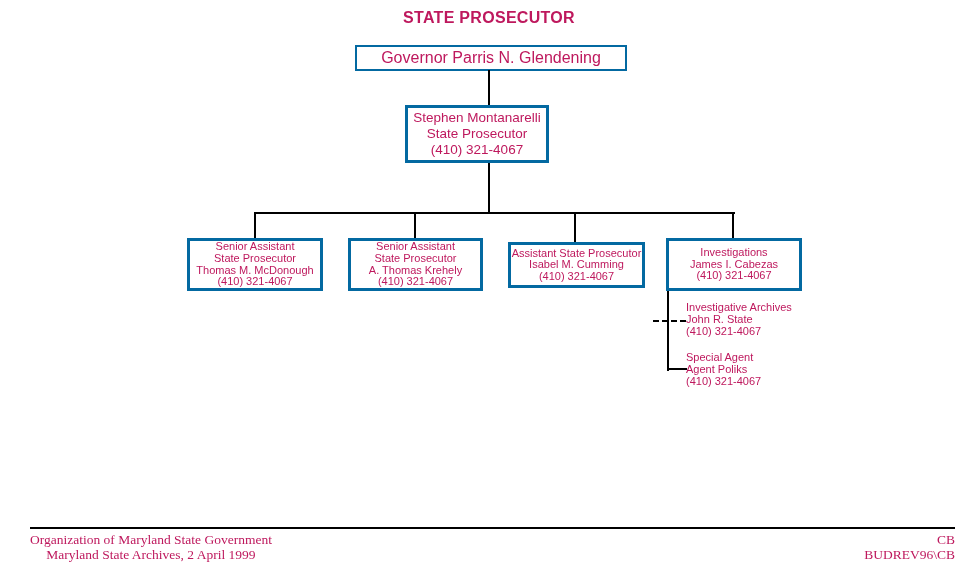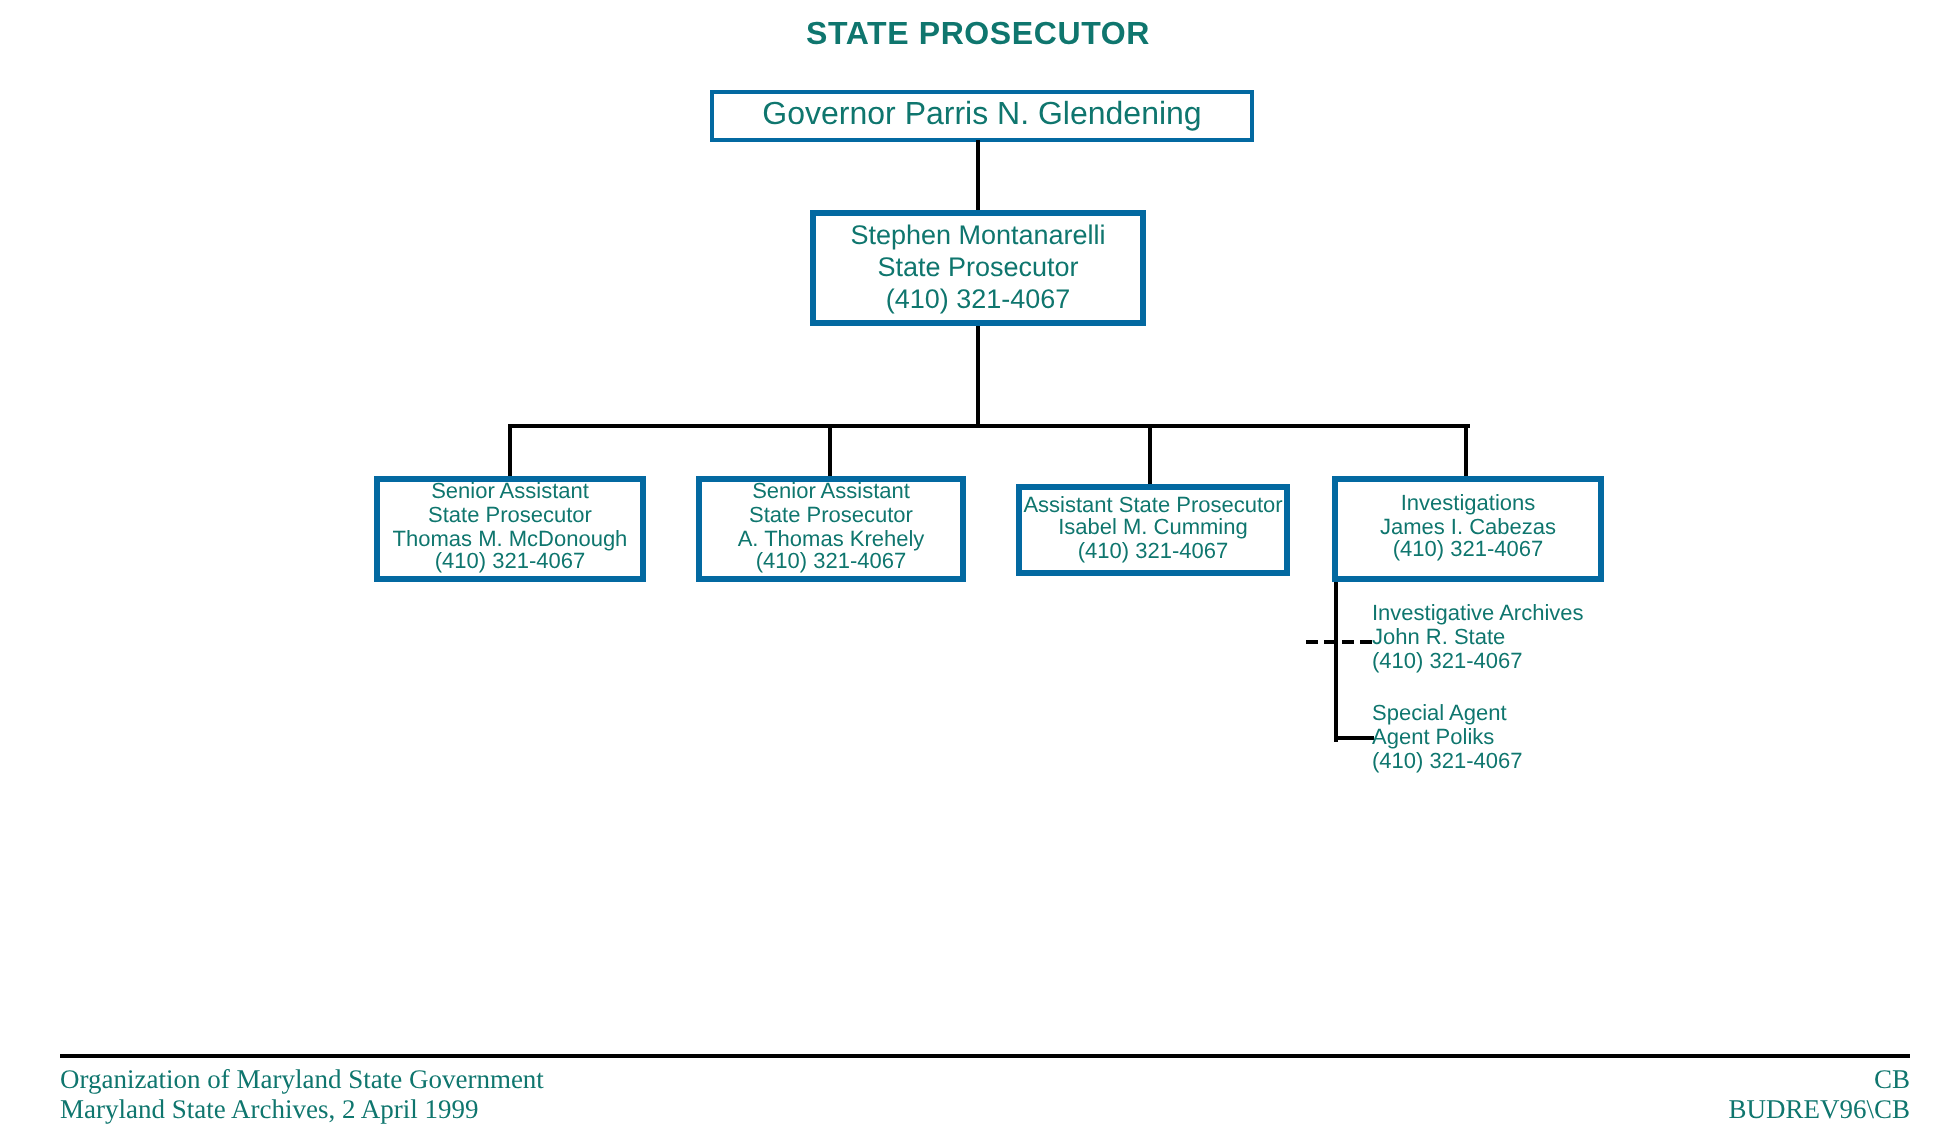--- a/index.html
+++ b/index.html
@@ -1,21 +1,21 @@
 <!DOCTYPE html>
 <html><head>
 <meta charset="utf-8">
 <style>
   html, body { margin: 0; padding: 0; background: #ffffff; }
   .page {
     position: relative;
     width: 978px;
     height: 573px;
     background: #ffffff;
-    color: #0f766e;
+    color: #be185d;
     font-family: "Liberation Sans", sans-serif;
     overflow: hidden;
   }
   .title {
     position: absolute;
     left: 0; right: 0; top: 9px;
     text-align: center;
     font-size: 16px;
     font-weight: bold;
     letter-spacing: 0.3px;
@@ -29,21 +29,21 @@
     border: 3px solid #0369a1;
     background: #fff;
     display: flex;
     flex-direction: column;
     justify-content: center;
     align-items: center;
     text-align: center;
   }
   .thick { border-width: 3px; }
   .governor { left: 355px; top: 45px; width: 272px; height: 26px; border-width: 2px; font-size: 16px; }
-  .prosecutor { left: 405px; top: 105px; width: 168px; height: 58px; font-size: 13.5px; line-height: 16px; text-align: right; }
+  .prosecutor { left: 405px; top: 105px; width: 144px; height: 58px; font-size: 13.5px; line-height: 16px; text-align: right; }
   .divbox { font-size: 11px; line-height: 11.6px; }
   .box-mcdonough { left: 187px; top: 238px; width: 136px; height: 53px; }
   .box-krehely { left: 348px; top: 238px; width: 135px; height: 53px; }
   .box-cumming { left: 508px; top: 242px; width: 137px; height: 46px; }
   .box-investigations { left: 666px; top: 238px; width: 136px; height: 53px; }
   .staff {
     position: absolute;
     left: 686px;
     font-size: 11px;
     line-height: 12px;
@@ -52,20 +52,21 @@
   .staff-auditor { top: 301px; }
   .staff-agent { top: 351px; }
   .footer-rule { position: absolute; left: 30px; top: 527px; width: 925px; height: 2px; background: #000; }
   .footer-block {
     position: absolute;
     top: 533px;
     font-family: "Liberation Serif", serif;
     font-size: 13.5px;
     line-height: 14.5px;
     white-space: nowrap;
+    text-align: center;
   }
   .footer-left { left: 30px; }
   .footer-right { right: 23px; text-align: right; }
 </style>
 </head>
 <body>
 
 <div class="page">
 
   <div class="title">STATE PROSECUTOR</div>

